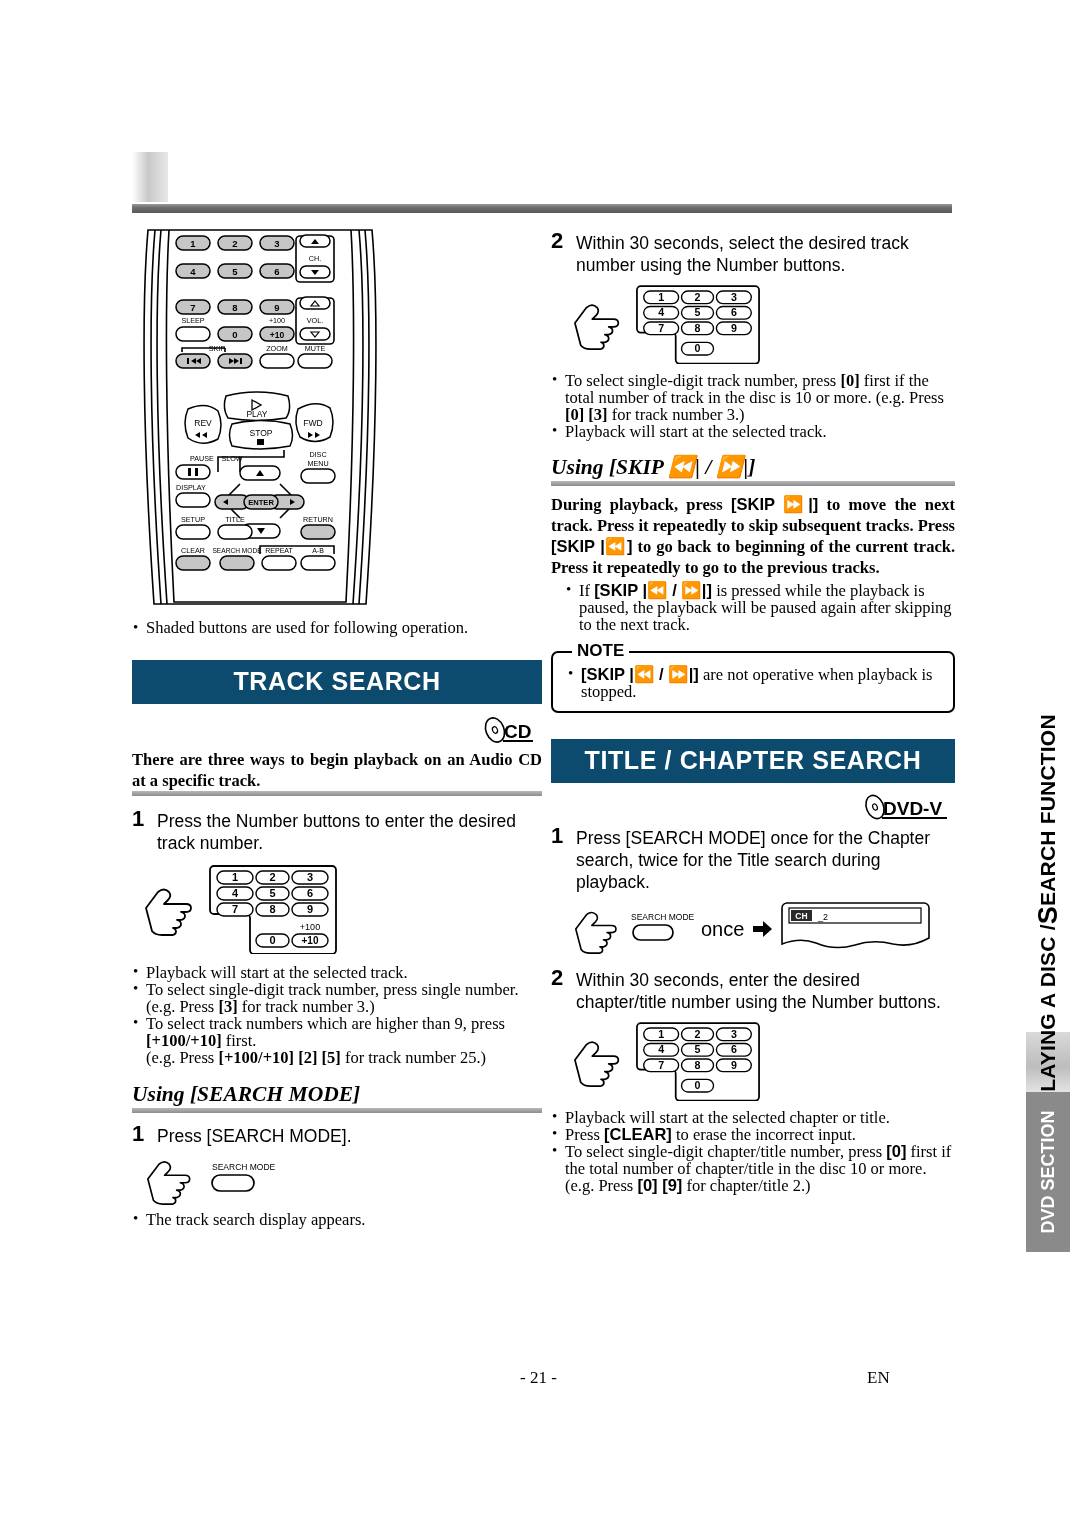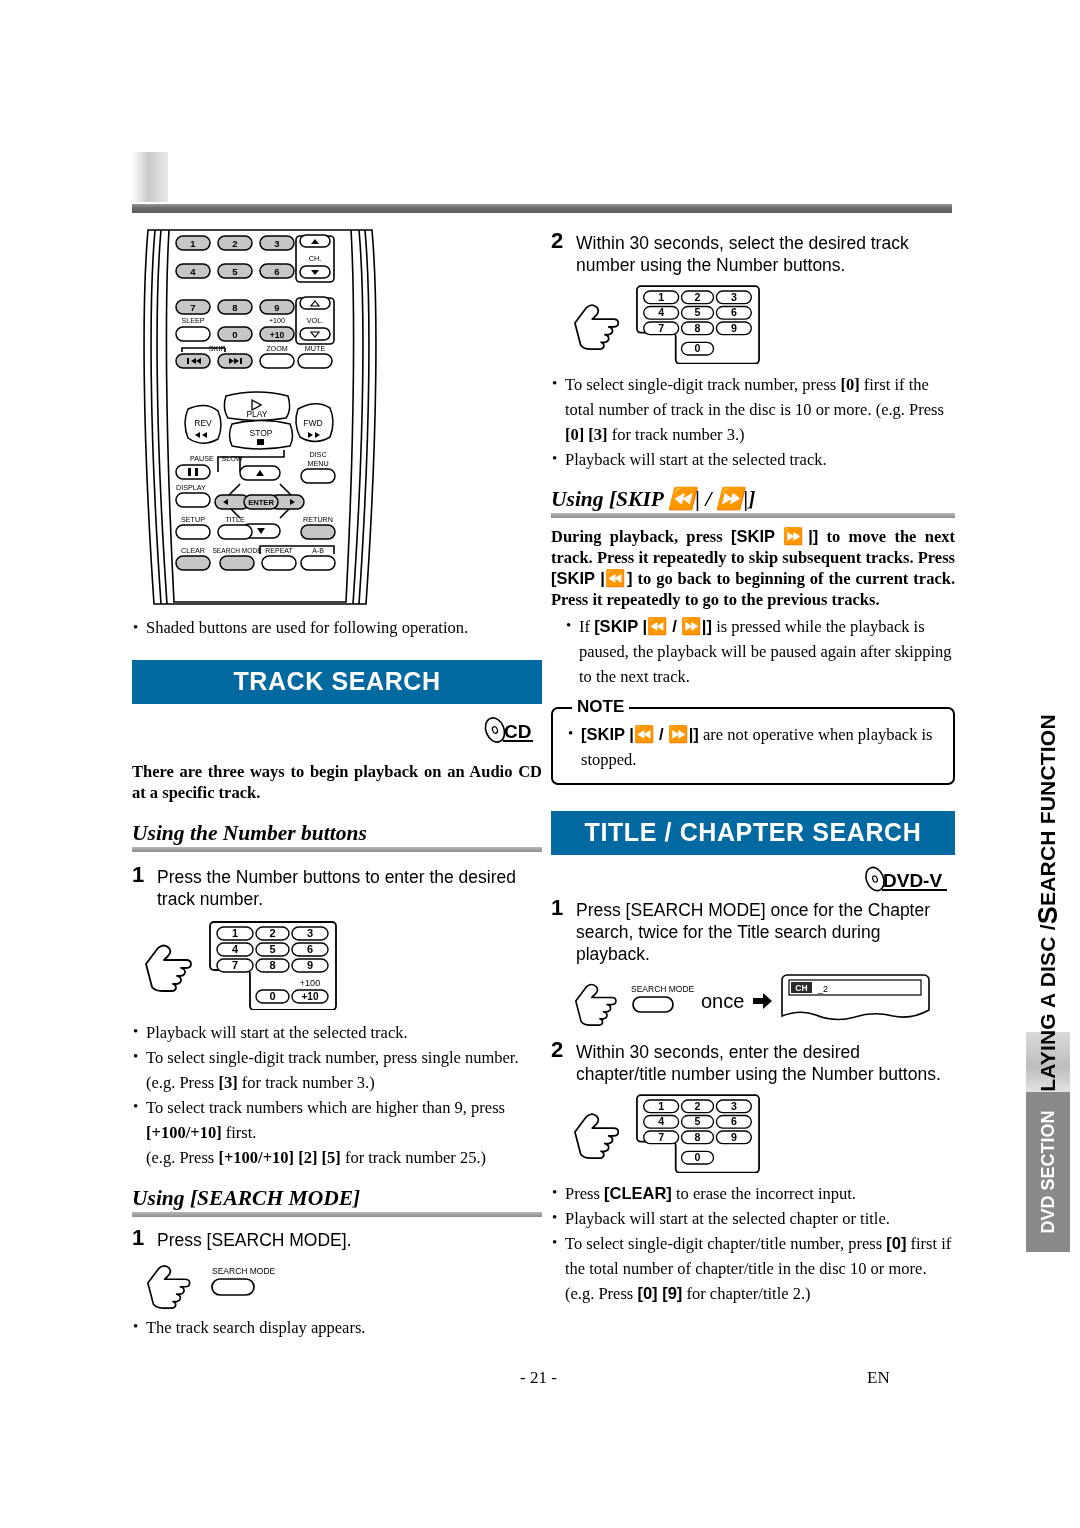--- a/index.html
+++ b/index.html
@@ -30,27 +30,27 @@
   
   #remote{position:absolute;left:140px;top:228px;width:240px;height:378px;}
   #remote svg{display:block;}
 
   
   .para{font-size:16.5px;line-height:20.5px;color:#000;text-align:justify;font-weight:bold;}
   .serif{font-family:"Liberation Serif", serif;}
   .sans{font-family:"Liberation Sans", sans-serif;}
 
   .bullet-line{position:relative;padding-left:14px;font-size:16.5px;
-    line-height:25px;font-family:"Liberation Serif", serif;}
+    line-height:17px;font-family:"Liberation Serif", serif;}
   .bullet-line:before{content:"\2022";position:absolute;left:1px;top:-1px;font-size:15px;}
 
   .shade-note{font-size:16.5px;line-height:20px;}
 
   
-  .band{background:#0369a1;color:#ffffff;text-align:center;
+  .band{background:#0c4a6e;color:#ffffff;text-align:center;
     font-family:"Liberation Sans", sans-serif;font-weight:bold;
     font-size:25px;letter-spacing:0.6px;padding:7px 0 8px 0;}
 
   
   .subhead{font-family:"Liberation Serif", serif;font-weight:bold;font-style:italic;
     font-size:21.5px;color:#000;padding-bottom:1px;}
   .subhead-rule{height:5px;background:linear-gradient(to bottom,#b8b8b8,#8d8d8d);}
 
   
   .step{position:relative;padding-left:25px;font-family:"Liberation Sans", sans-serif;
@@ -268,23 +268,22 @@
 
     <div style="display:flex;justify-content:flex-end;margin-top:12px;height:30px;">
       <svg width="60" height="28" viewBox="0 0 60 28" xmlns="http://www.w3.org/2000/svg">
         <ellipse cx="13" cy="14" rx="9" ry="12.5" transform="rotate(-22 13 14)" fill="none" stroke="#000" stroke-width="1.6"></ellipse>
         <ellipse cx="13" cy="14" rx="2.4" ry="3.4" transform="rotate(-22 13 14)" fill="none" stroke="#000" stroke-width="1.2"></ellipse>
         <text x="22" y="22" font-family="Liberation Sans, sans-serif" font-weight="bold" font-size="19" fill="#000">CD</text>
         <rect x="21" y="24" width="30" height="2" fill="#000"></rect>
       </svg>
     </div>
 
-    <div class="para serif" style="margin-top:16px;">There are three ways to begin playback on an Audio CD at a specific track.</div>
-
-    <div class="subhead" style="margin-top:18px;">Using the Number buttons</div>
+    <div class="para serif" style="margin-top:4px;">There are three ways to begin playback on an Audio CD at a specific track.</div>
+
     <div class="subhead-rule"></div>
 
     <div class="step" style="margin-top:14px;">
       <span class="num">1</span>
       <span>Press the </span><b>Number buttons</b><span> to enter the desired track number.</span>
     </div>
 
     <div class="keypad-row" style="margin-top:8px;margin-left:8px;">
       <svg class="hand" width="64" height="56" viewBox="0 0 64 56" xmlns="http://www.w3.org/2000/svg">
         <path d="M6 28 L18 12 q6 -5 11 0 q3 4 -1 8 l-4 4 h22 q5 0 5 4 t-5 4 h-5 q4 1 4 4 t-4 4 h-4 q4 1 4 4 t-4 4 h-4 q3 1 3 3.5 t-3 3.5 H22 q-7 0 -10 -4 Z" fill="#fff" stroke="#000" stroke-width="1.8" stroke-linejoin="round"></path>
@@ -484,22 +483,22 @@
             <text x="102" y="35">6</text>
           <text x="27" y="51">7</text>
             <text x="64.5" y="51">8</text>
             <text x="102" y="51">9</text>
           <text x="64.5" y="72">0</text>
         </g>
       </svg>
     </div>
 
     <div style="margin-top:8px;">
+      <div class="bullet-line">Playback will start at the selected chapter or title.</div>
       <div class="bullet-line">Press <b class="sans">[CLEAR]</b> to erase the incorrect input.</div>
-      <div class="bullet-line">Playback will start at the selected chapter or title.</div>
       <div class="bullet-line">To select single-digit chapter/title number, press <b class="sans">[0]</b> first if the total number of chapter/title in the disc 10 or more. (e.g. Press <b class="sans">[0] [9]</b> for chapter/title 2.)</div>
     </div>
   </div>
 
   <div id="side-tab">
     <div id="side-grad"></div>
     <div id="side-rot">
         <span class="cap">P</span>
         <span>LAYING A DISC /</span>
         <span class="cap">S</span>

